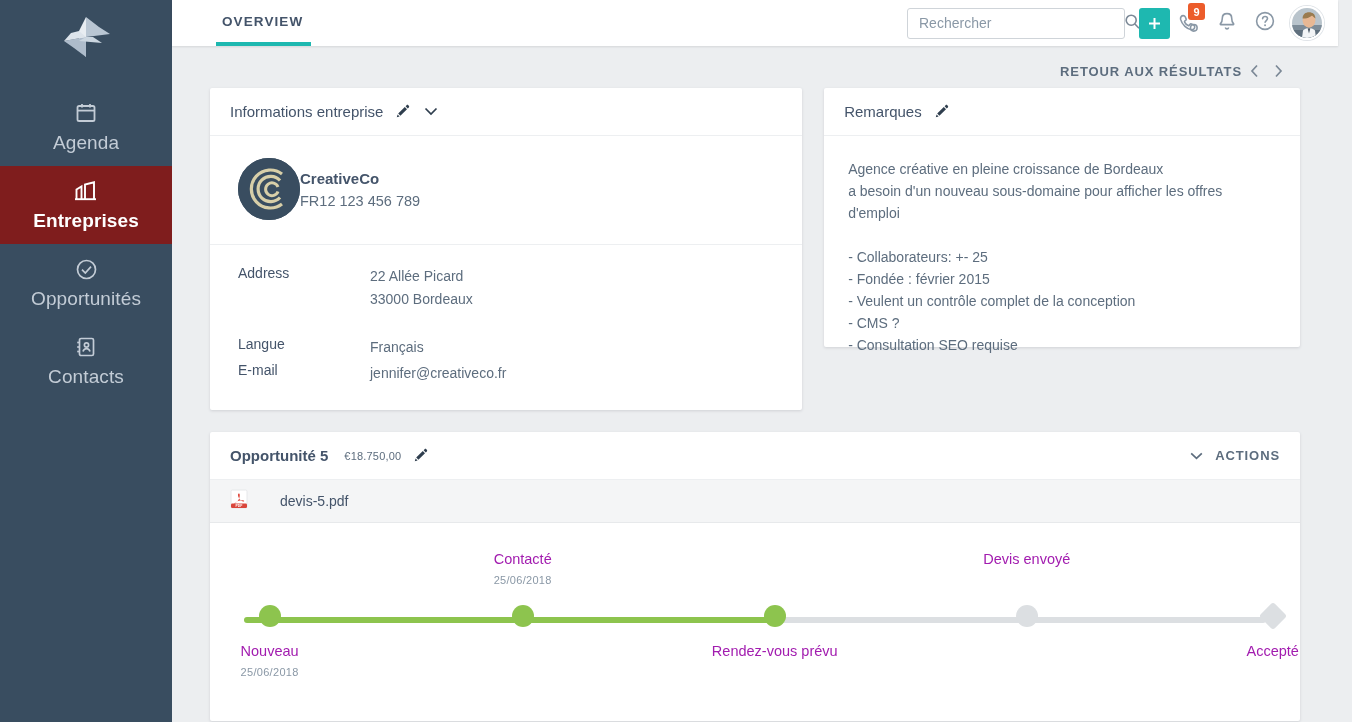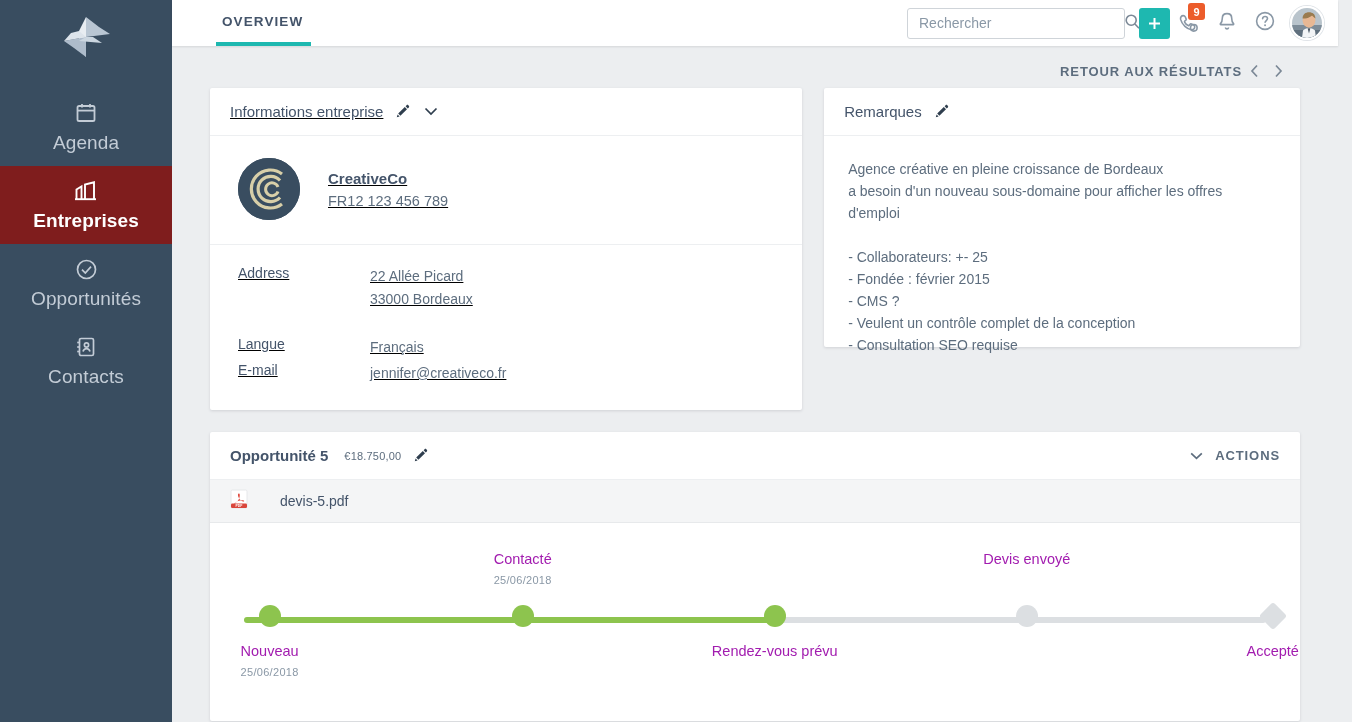--- a/index.html
+++ b/index.html
@@ -87,30 +87,30 @@
   .card { background: #fff; border-radius: 2px; box-shadow: 0 1px 3px rgba(60,70,80,.16); }
   .card-head {
     height: 48px; display: flex; align-items: center; padding: 0 20px;
     border-bottom: 1px solid #edeff1; font-size: 15px; color: #44546a;
   }
   .card-head .ttl { color: #44546a; }
   .pencil { margin-left: 12px; cursor: pointer; display: flex; align-items: center; }
   .chev { margin-left: 14px; cursor: pointer; color: #44546a; display: flex; align-items: center; }
 
   .row1 { display: flex; gap: 22px; }
-  .col-left { width: 652px; text-decoration: underline; }
+  .col-left { width: 652px; }
   .col-right { width: 524px; }
 
   .company-block { display: flex; align-items: center; padding: 22px 20px 24px 28px;
     border-bottom: 1px solid #edeff1; }
   .logo-circle {
     width: 62px; height: 62px; border-radius: 50%; background: #394d60;
     display: flex; align-items: center; justify-content: center; flex: 0 0 62px;
   }
-  .company-txt { margin-left: 28px; }
+  .company-txt { }
   .company-name { font-size: 15px; font-weight: bold; color: #44546a; }
   .company-vat { font-size: 14.5px; color: #5d6d7e; margin-top: 6px; }
 
   .fields { padding: 20px 20px 22px 20px; }
   .frow { display: flex; font-size: 14px; margin-bottom: 3px; }
   .frow .k { width: 140px; color: #44546a; flex: 0 0 140px; padding-left: 8px; }
   .frow .v { color: #5d6d7e; }
   .frow .v span { display: block; line-height: 23px; }
   .gap { height: 22px; }
 
@@ -353,22 +353,22 @@
                 <path d="M11.6 1.2c.5-.5 1.2-.5 1.7 0l.5.5c.5.5.5 1.2 0 1.7l-1 1-2.2-2.2zM9.8 3l2.2 2.2-6.6 6.6-2.2-2.2zM2.6 10.5l2 2-2.8.8z"></path>
               </svg>
             </span>
           </div>
           <div class="notes">
             <div>Agence créative en pleine croissance de Bordeaux</div>
             <div>a besoin d'un nouveau sous-domaine pour afficher les offres d'emploi</div>
             <div class="blank"></div>
             <div>- Collaborateurs: +- 25</div>
             <div>- Fondée : février 2015</div>
+            <div>- Veulent un contrôle complet de la conception</div>
             <div>- CMS ?</div>
-            <div>- Veulent un contrôle complet de la conception</div>
             <div>- Consultation SEO requise</div>
           </div>
         </div>
       </div>
 
       <div class="card opp">
         <div class="opp-head">
           <span class="opp-title">Opportunité 5</span>
           <span class="opp-amount">€18.750,00</span>
           <span class="pencil">

